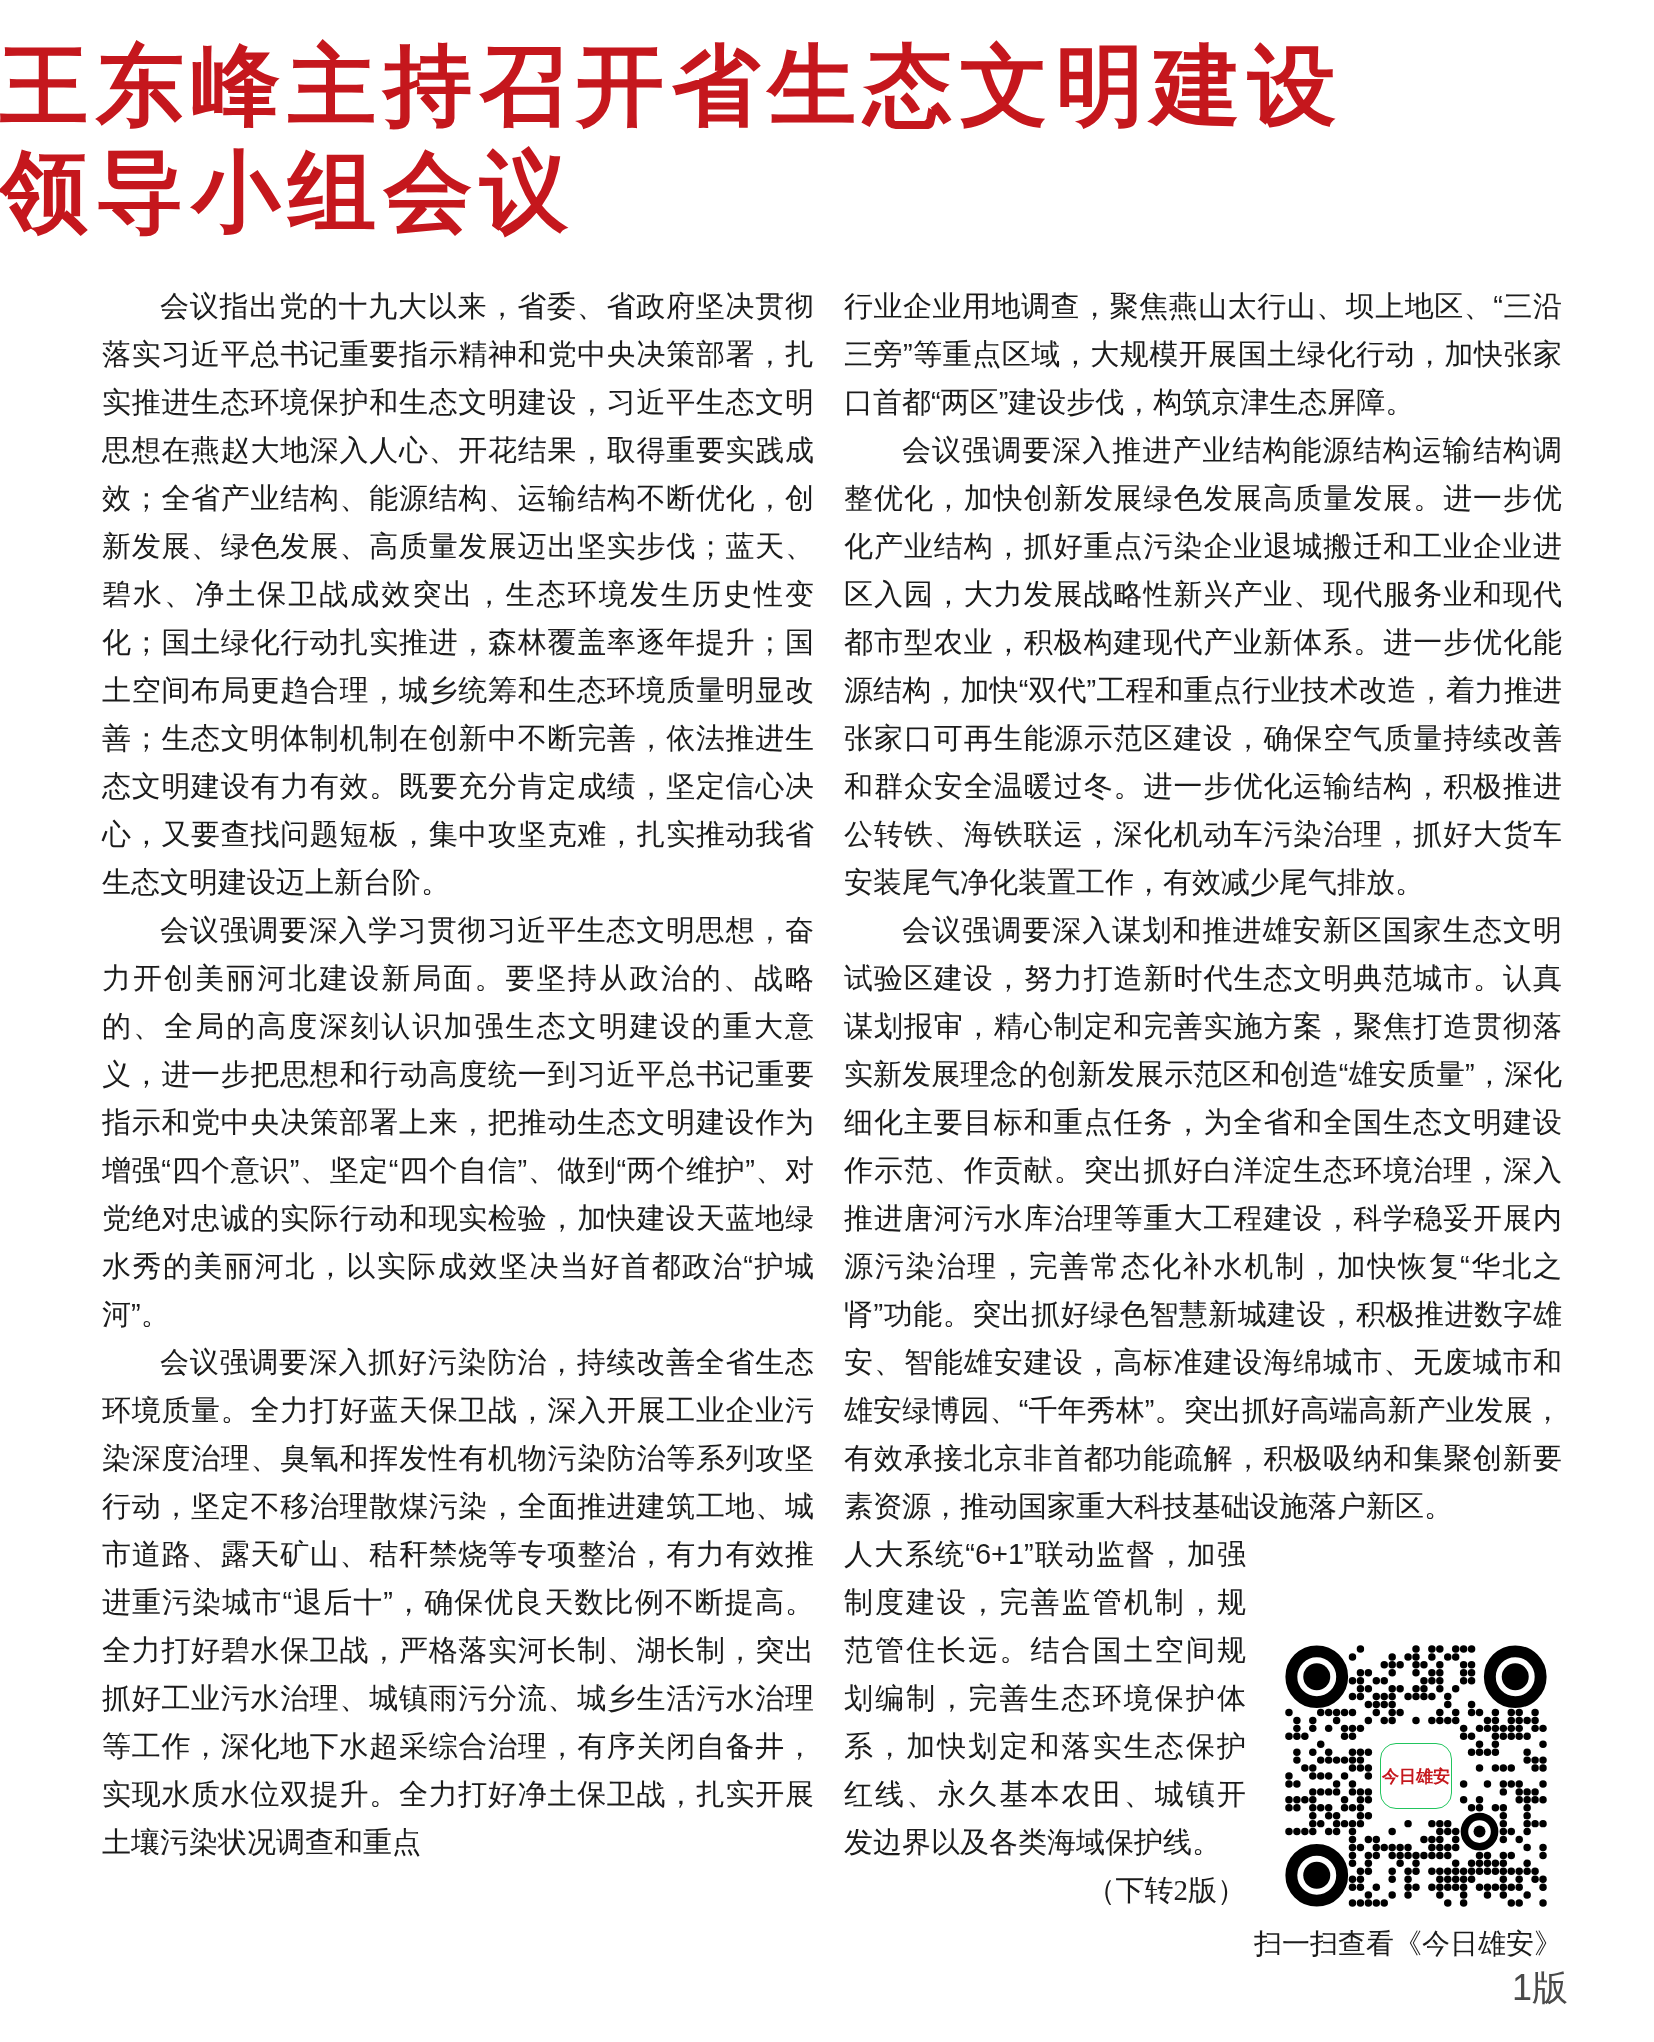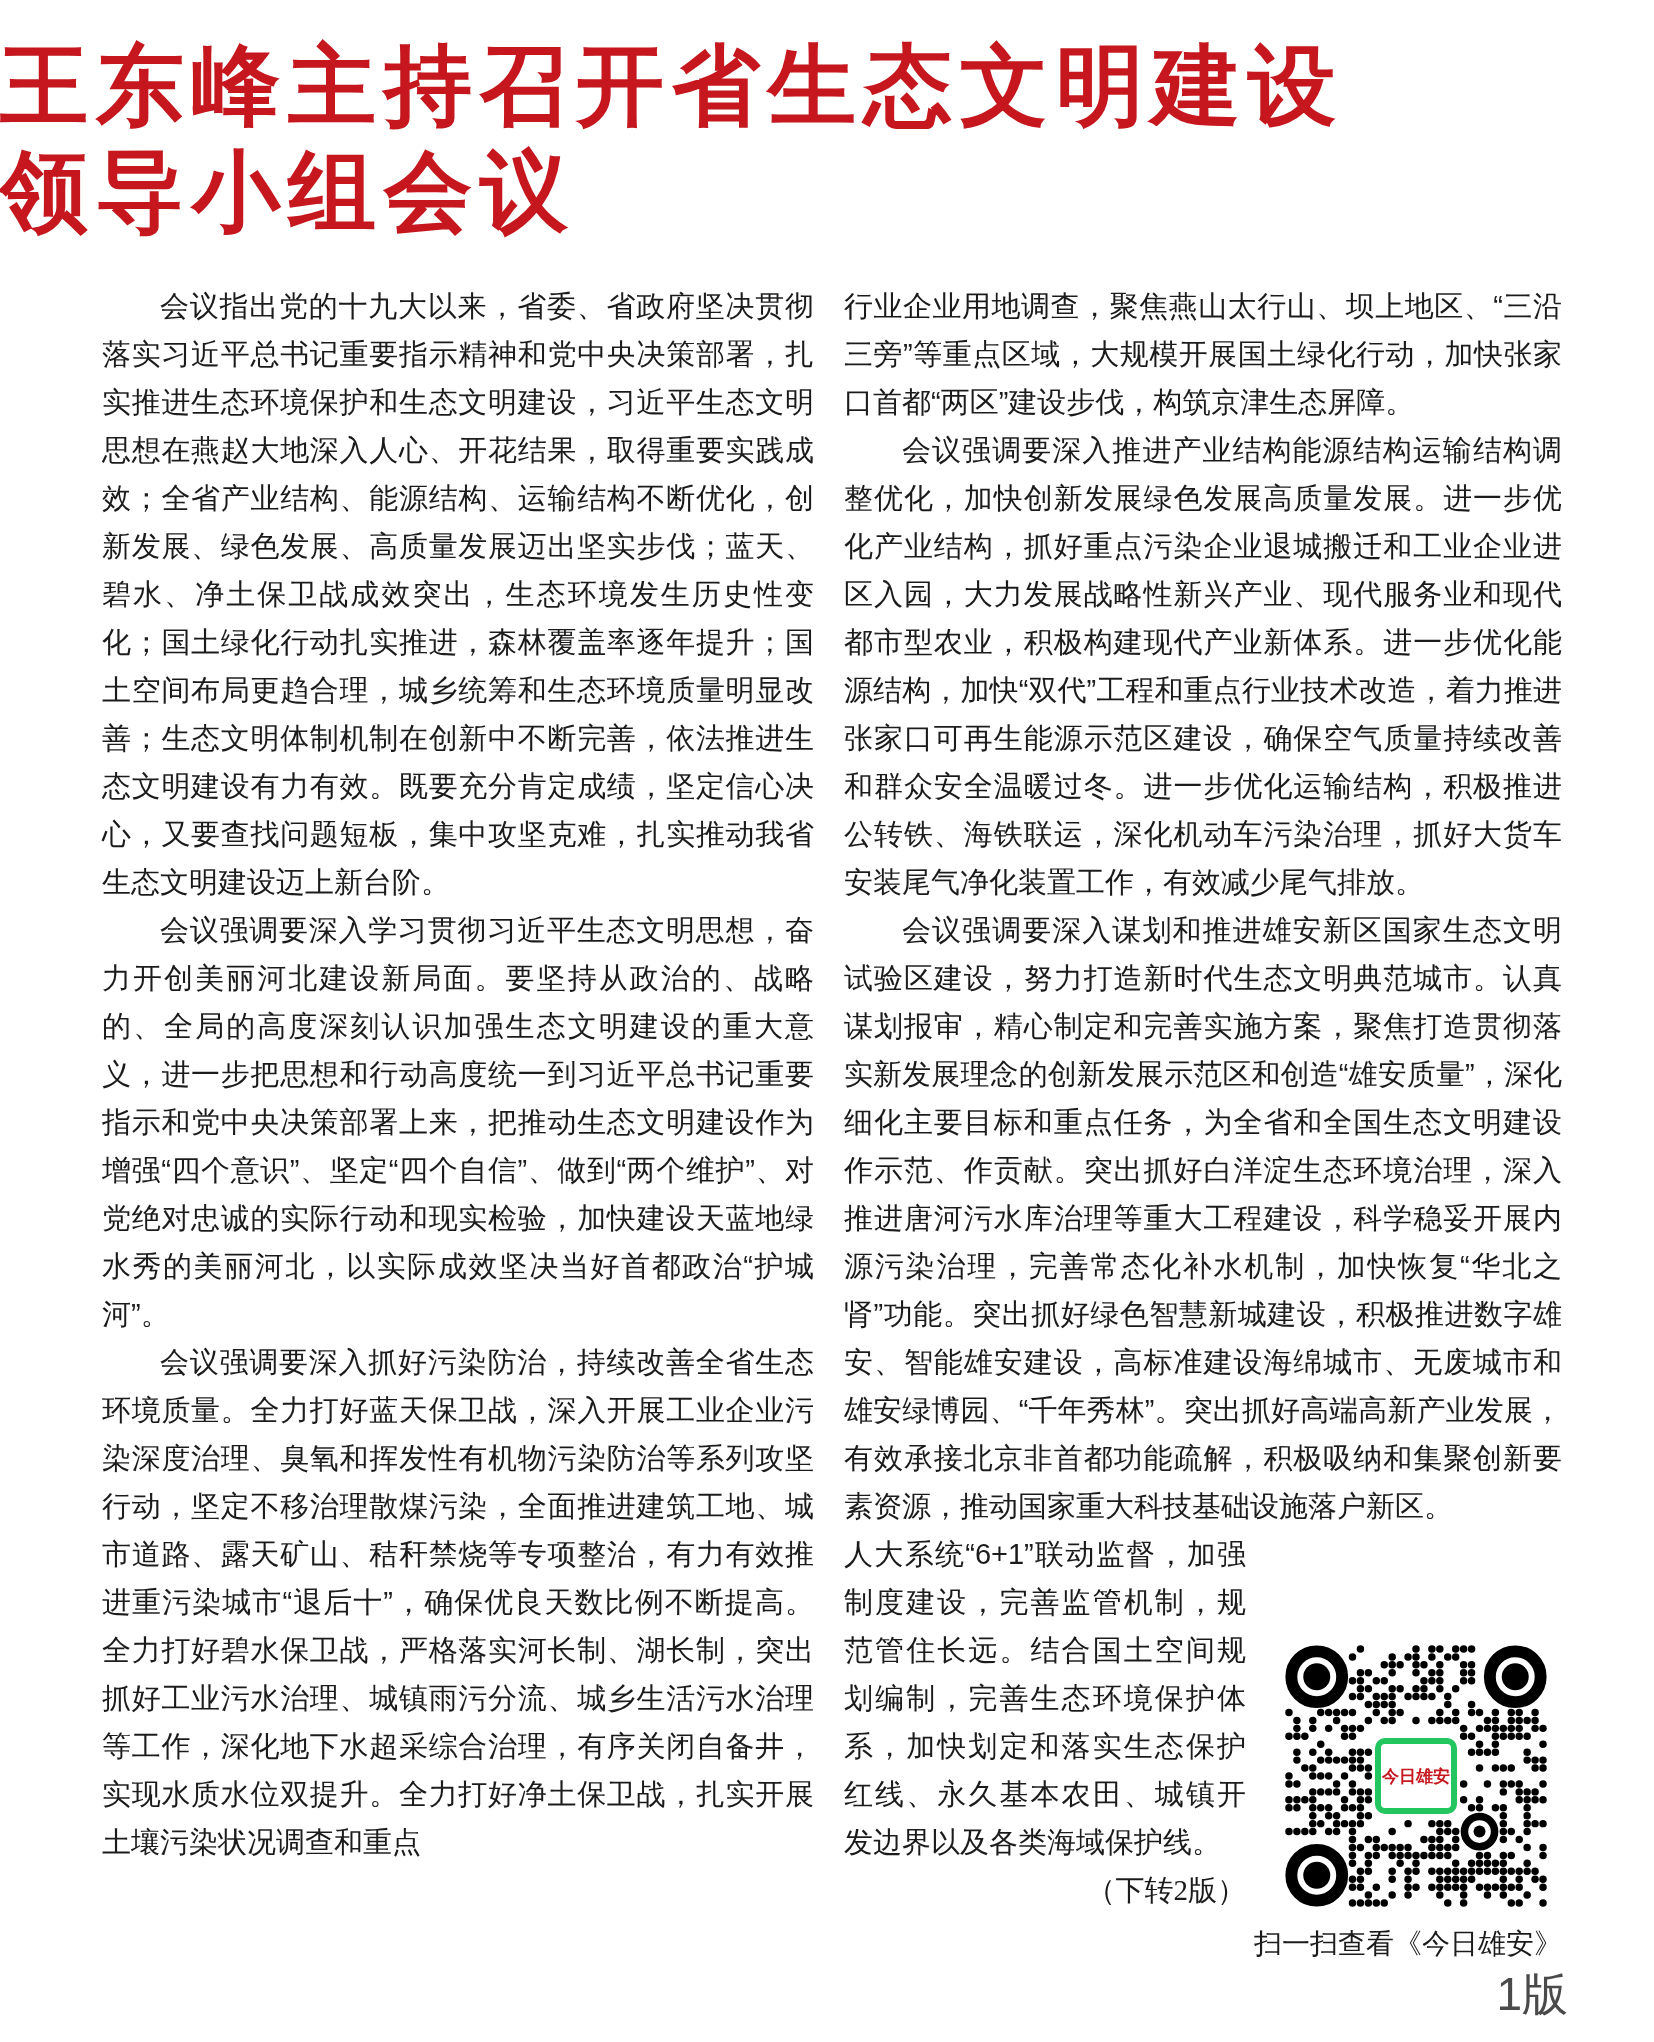--- a/index.html
+++ b/index.html
@@ -35,32 +35,32 @@
     float:right;
     font-family:"Liberation Serif","DejaVu Serif",serif;
   }
 
   
   .qr-block { position:absolute; left:1285px; top:1645px; width:262px; height:262px; }
   .qr-block svg { display:block; width:262px; height:262px; }
   .qr-label {
     position:absolute; left:50%; top:50%; transform:translate(-50%,-50%);
     width:70px; height:64px; background:#fff;
-    border:6px solid #22c55e; border-radius:10px;
+    border:1px solid #22c55e; border-radius:16px;
     display:flex; align-items:center; justify-content:center;
     color:#c5171d; font-weight:bold; font-size:17px; letter-spacing:0;
     box-shadow:0 0 0 2px #ffffff;
   }
   .qr-caption {
     position:absolute; left:1254px; top:1924px; width:330px;
     font-size:28px; line-height:40px; color:#1b1b1b; text-align:left;
   }
   .page-num {
     position:absolute; right:86px; top:1964px;
-    font-size:46px; color:#4a4a4a;
+    font-size:36px; color:#4a4a4a;
   }
 </style>
 </head>
 <body>
 
 <div class="page">
 
   <h1 class="headline">
     <span class="tl">王东峰主持召开省生态文明建设</span>
     <span class="tl">领导小组会议</span>

